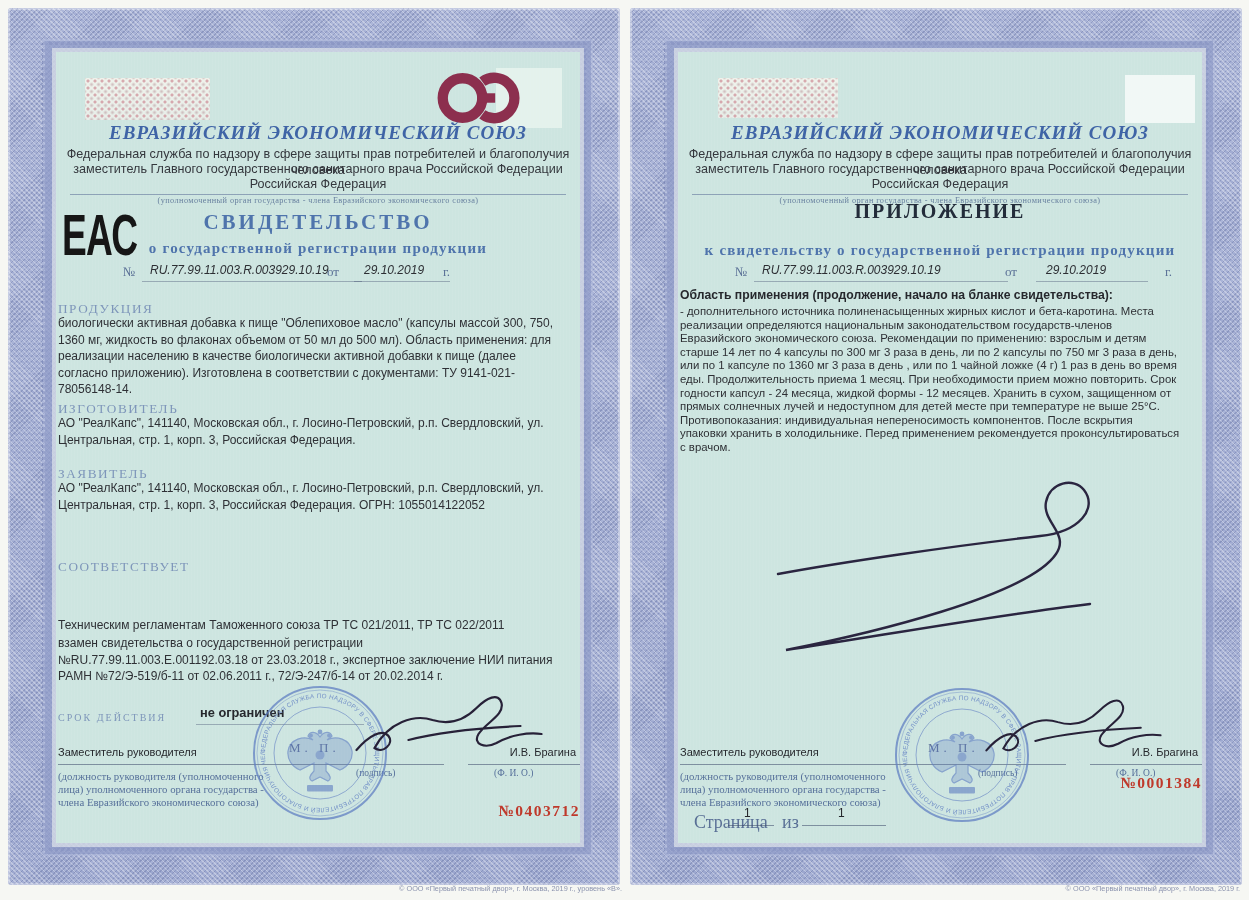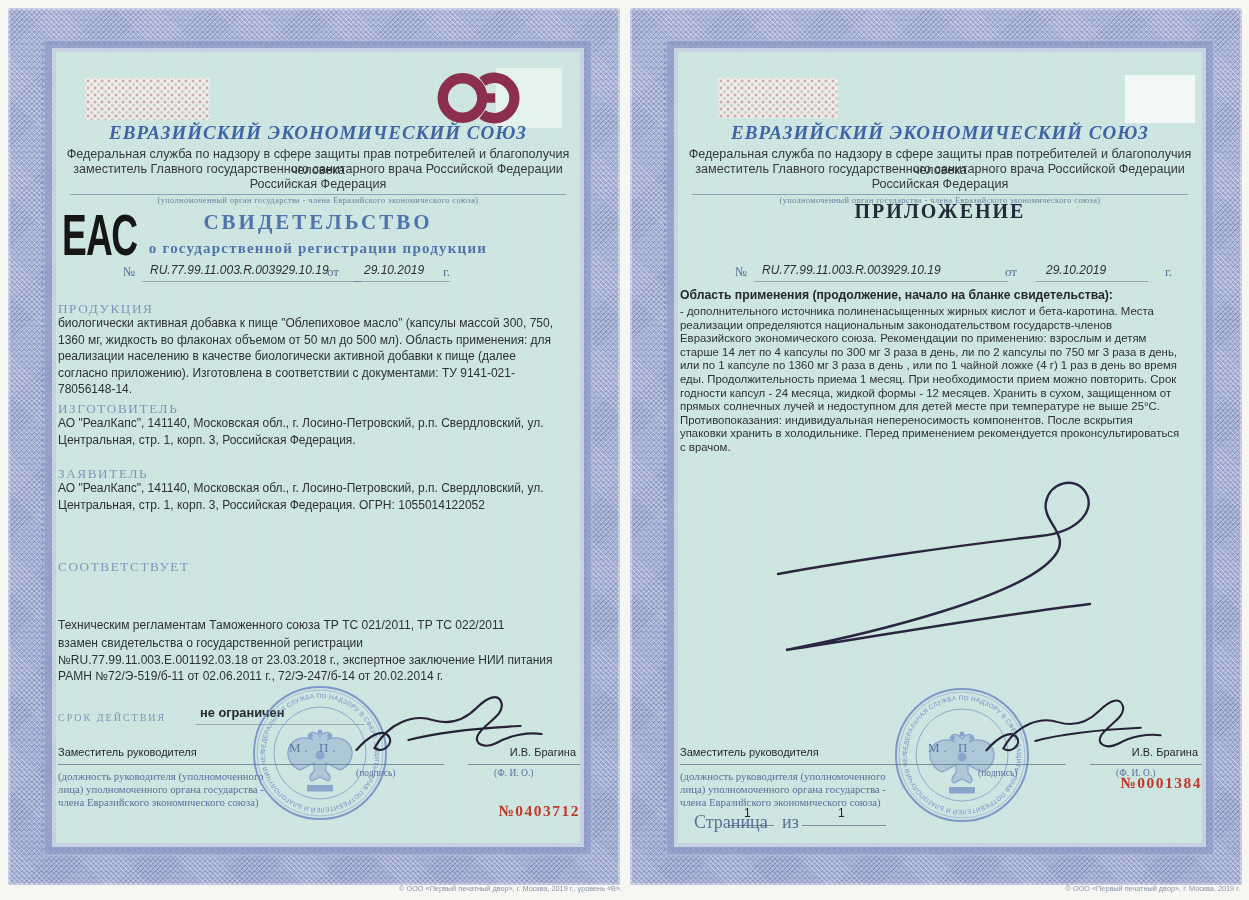--- a/index.html
+++ b/index.html
@@ -166,20 +166,21 @@
     <div class="abs whiterect" style="left:447px;top:23px;width:70px;height:48px;"></div>
 
     <div class="abs union" style="top:70px;">ЕВРАЗИЙСКИЙ ЭКОНОМИЧЕСКИЙ СОЮЗ</div>
     <div class="abs agency" style="top:95px;">Федеральная служба по надзору в сфере защиты прав потребителей и благополучия человека</div>
     <div class="abs agency" style="top:110px;">заместитель Главного государственного санитарного врача Российской Федерации</div>
     <div class="abs agency" style="top:125px;">Российская Федерация</div>
     <div class="abs hr1" style="top:142px;"></div>
     <div class="abs authnote" style="top:144px;">(уполномоченный орган государства - члена Евразийского экономического союза)</div>
 
     <div class="abs doctitle dark" style="top:148px;">ПРИЛОЖЕНИЕ</div>
+    <div class="abs docsub" style="top:190px;">к свидетельству о государственной регистрации продукции</div>
 
     <div class="abs numlabel" style="left:57px;top:212px;">№</div>
     <div class="abs numval" style="left:84px;top:211px;">RU.77.99.11.003.R.003929.10.19</div>
     <div class="abs uline" style="left:76px;top:229px;width:254px;"></div>
     <div class="abs numlabel" style="left:327px;top:212px;">от</div>
     <div class="abs numval" style="left:368px;top:211px;">29.10.2019</div>
     <div class="abs uline" style="left:358px;top:229px;width:112px;"></div>
     <div class="abs numlabel" style="left:487px;top:212px;">г.</div>
 
     <div class="abs scope-h" style="left:2px;top:236px;">Область применения (продолжение, начало на бланке свидетельства):</div>

